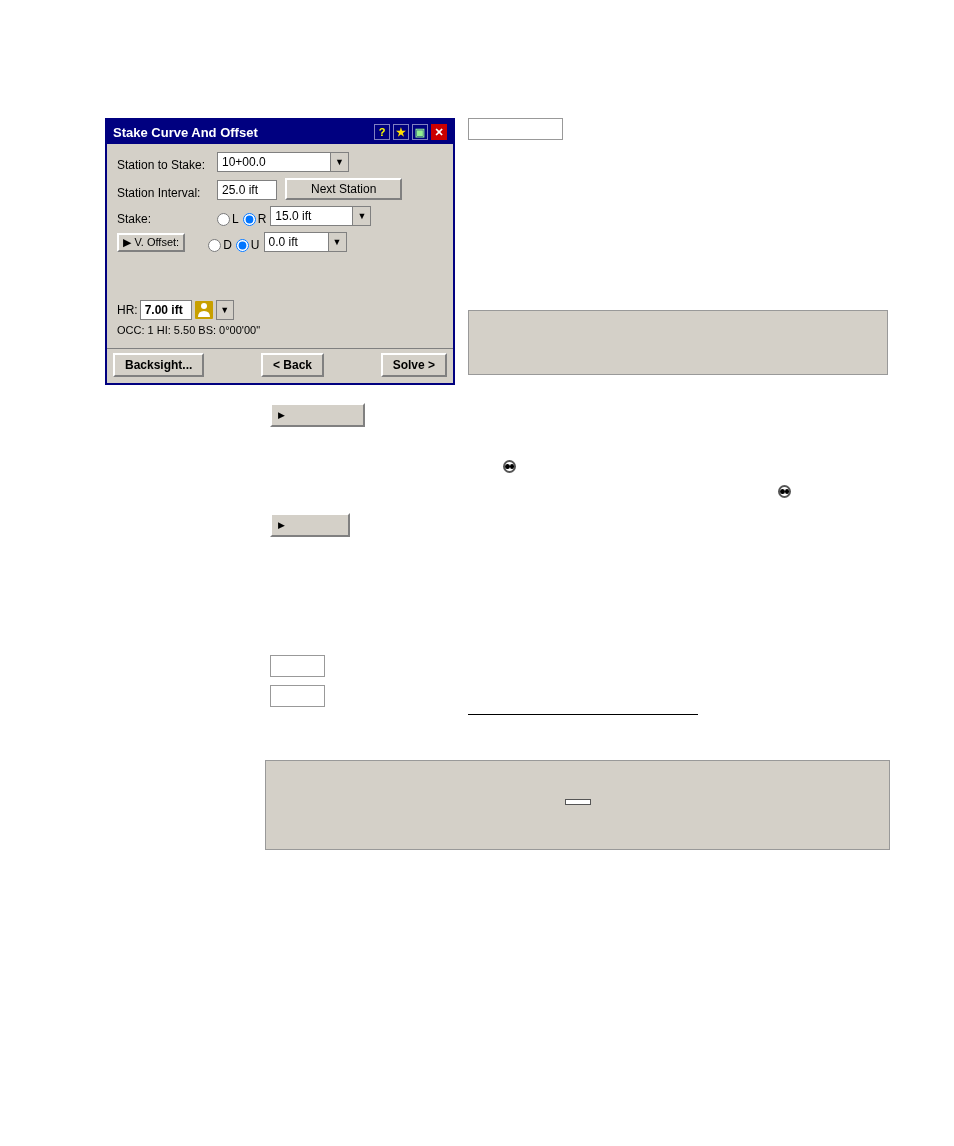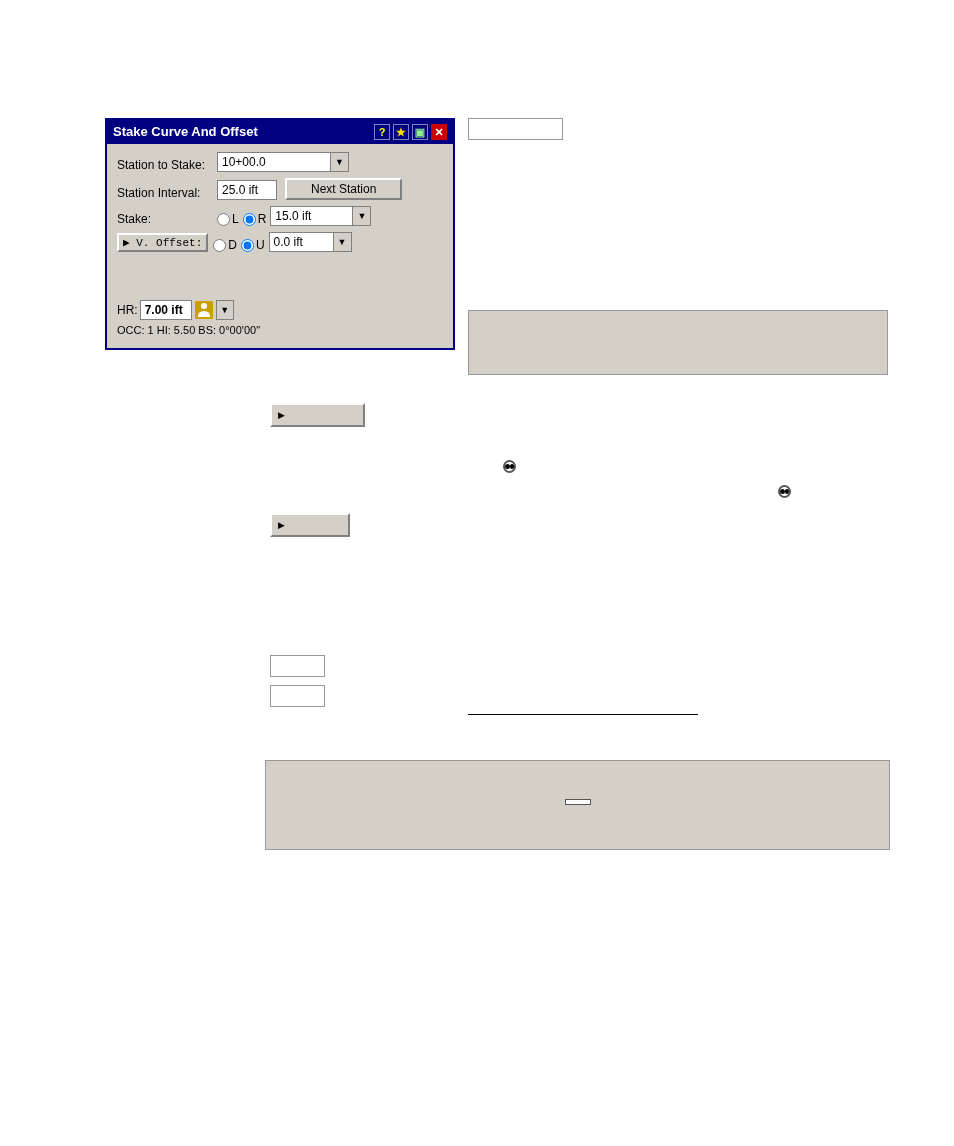--- a/index.html
+++ b/index.html
@@ -23,20 +23,21 @@
       background: #d4d0c8;
     }
 
     .dialog-titlebar {
       background: #000080;
       color: #ffffff;
       font-size: 13px;
       font-weight: bold;
       padding: 4px 6px;
       display: flex;
+      align-items: center;
       justify-content: space-between;
     }
 
     .title-text {
       font-size: 13px;
       font-weight: bold;
     }
 
     .title-icons {
       display: flex;
@@ -142,22 +143,21 @@
     .v-offset-btn {
       background: #d4d0c8;
       border: 2px solid;
       border-color: #ffffff #808080 #808080 #ffffff;
       padding: 1px 4px;
       font-size: 11px;
       cursor: pointer;
       display: flex;
       align-items: center;
       gap: 2px;
-      margin-right: 5px;
-      font-family: Liberation Mono, monospace;
+      margin-right: 23px;
     }
 
     .hr-row {
       display: flex;
       align-items: center;
       margin-top: 48px;
     }
 
     .hr-label { font-size: 12px; margin-right: 2px; }
 
@@ -300,20 +300,25 @@
         <circle cx="9" cy="5" r="3" fill="#ffffff"></circle>
         <path d="M3 16 Q3 10 9 10 Q15 10 15 16" fill="#ffffff"></path>
       </svg>
       <button class="dropdown-btn" style="border:1px solid #808080;">▼</button>
     </div>
 
     <div class="occ-text" style="margin-top:4px;">OCC: 1  HI: 5.50  BS: 0°00'00"</div>
 
   </div>
 
+  <div class="dialog-footer">
+    <button class="footer-btn">Backsight...</button>
+    <button class="footer-btn">&lt; Back</button>
+    <button class="footer-btn solve">Solve &gt;</button>
+  </div>
 </div>
 
 <div style="position:absolute; top:310px; left:468px; width:420px; height:65px; background:#d4d0c8; border:1px solid #999;"></div>
 
 <div style="position:absolute; top:403px; left:270px; width:95px; height:24px; background:#d4d0c8; border:2px solid; border-color:#fff #808080 #808080 #fff; display:flex; align-items:center; padding:0 6px; cursor:pointer; font-size:12px;">
   <span style="font-size:9px; margin-right:4px;">▶</span>
   <span></span>
 </div>
 
 <div style="position:absolute; top:460px; left:503px;">

